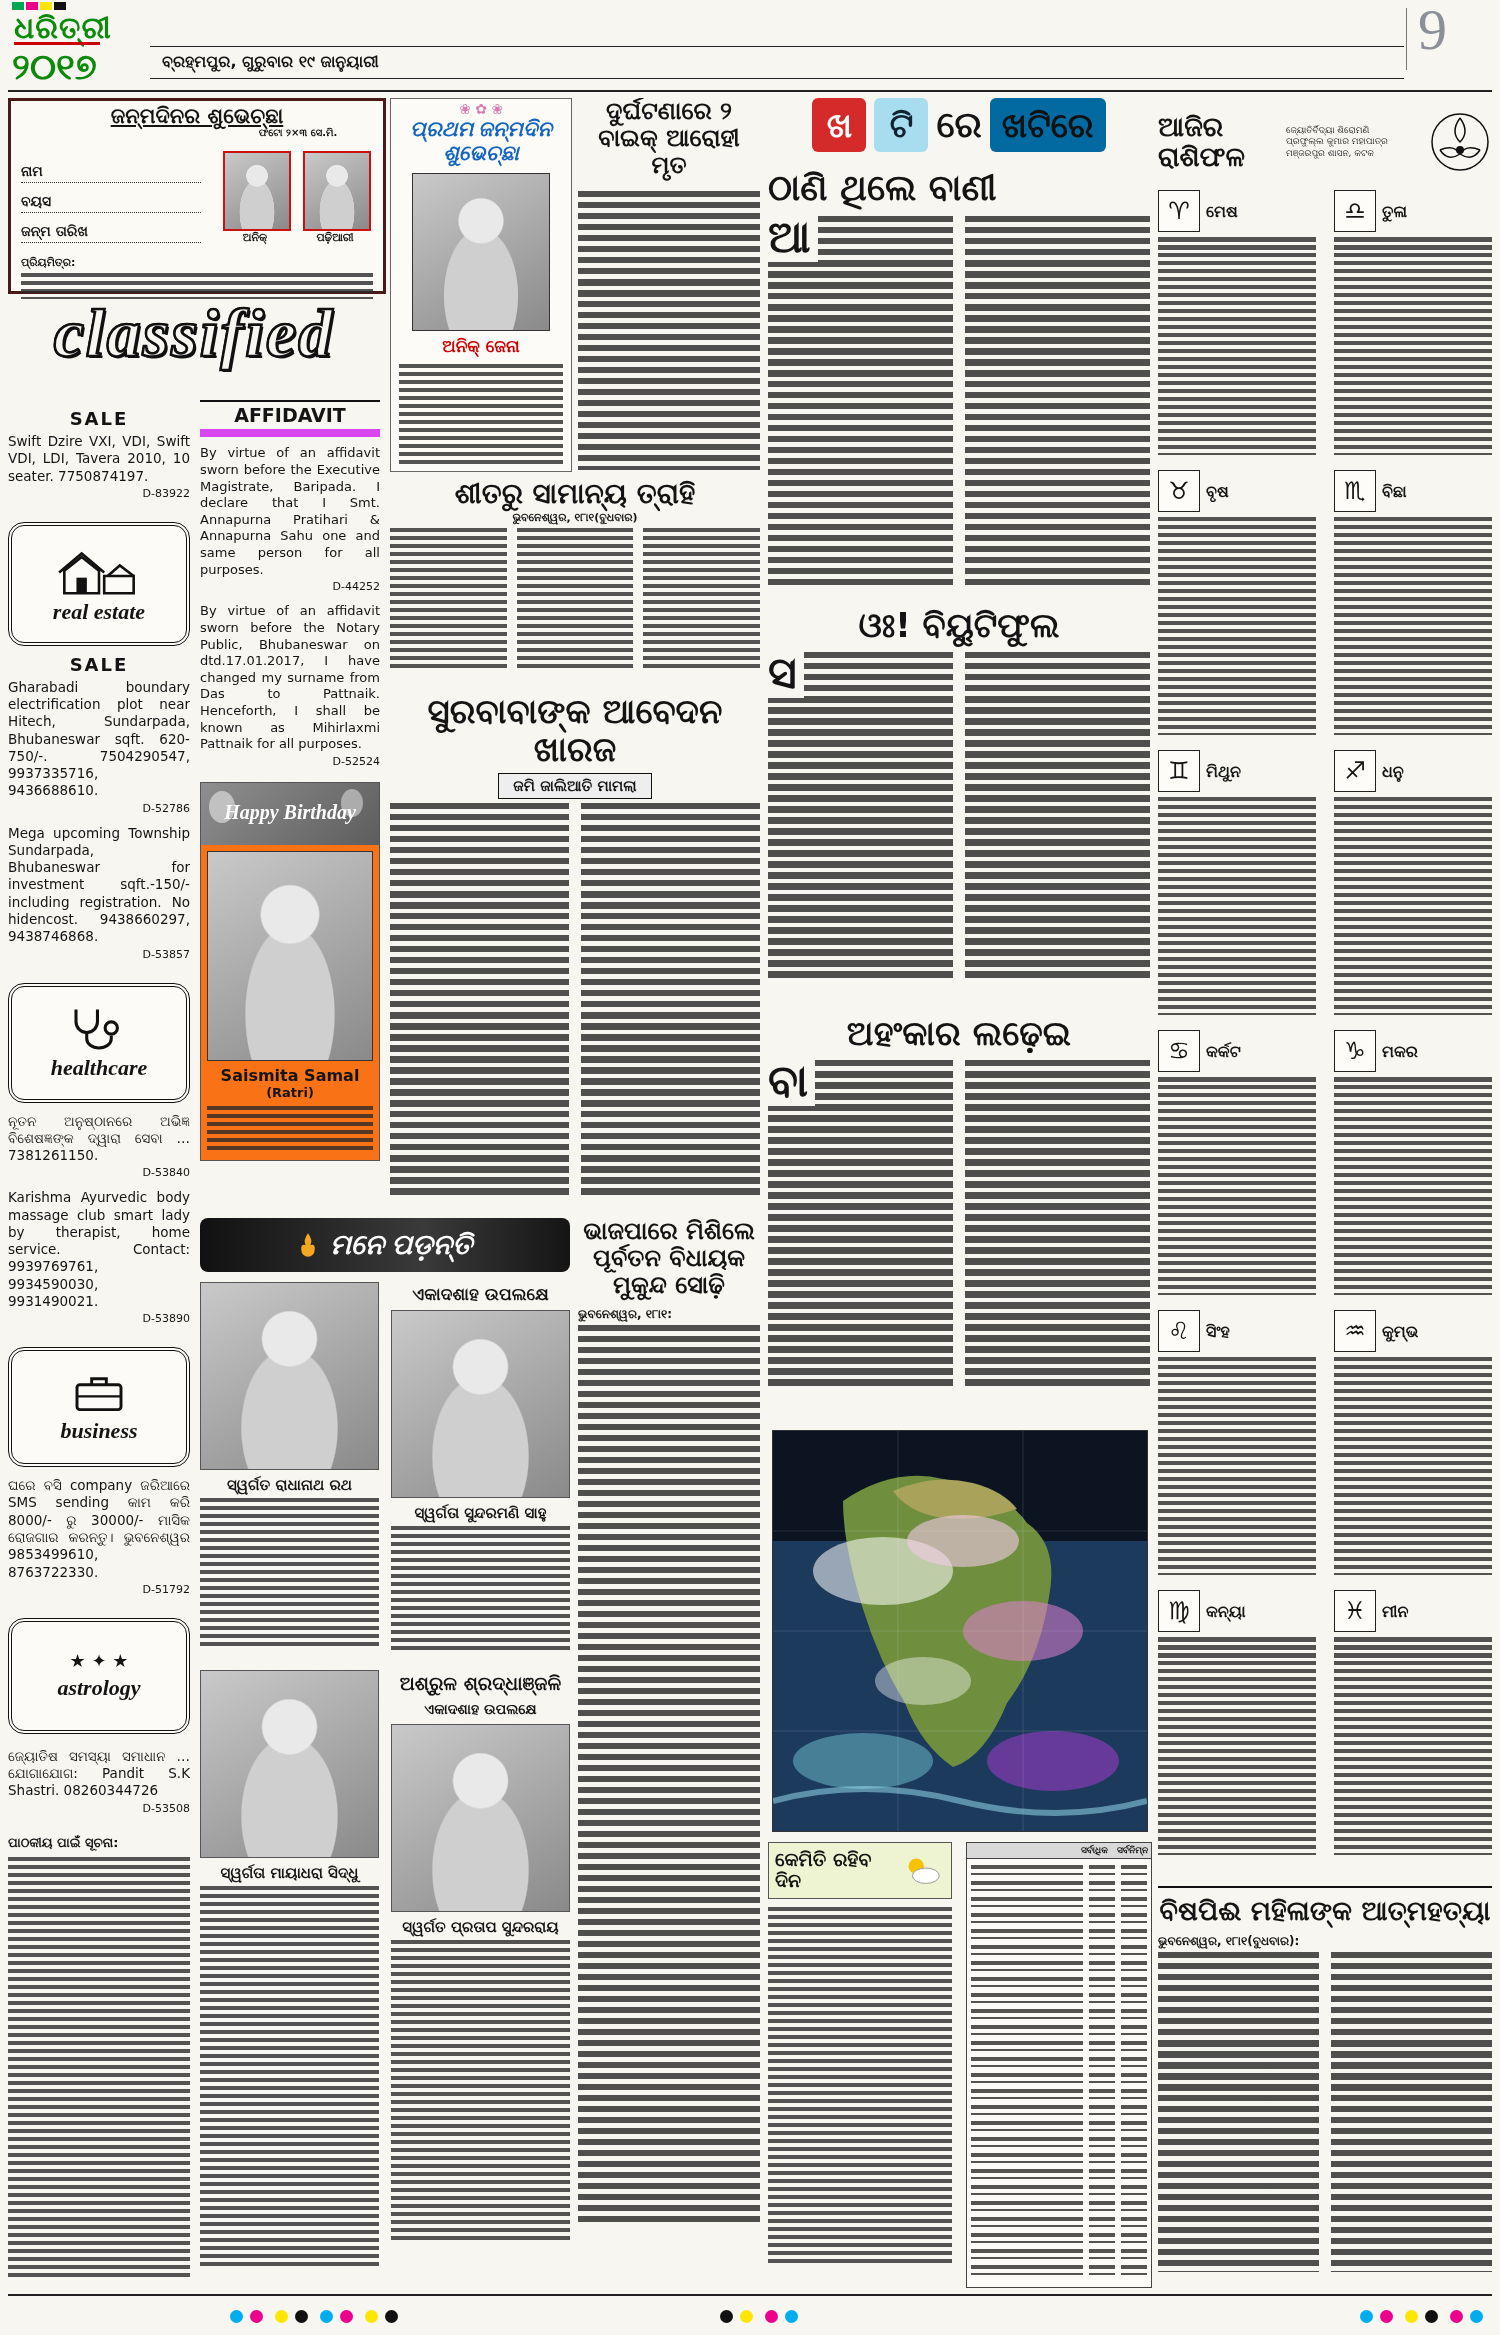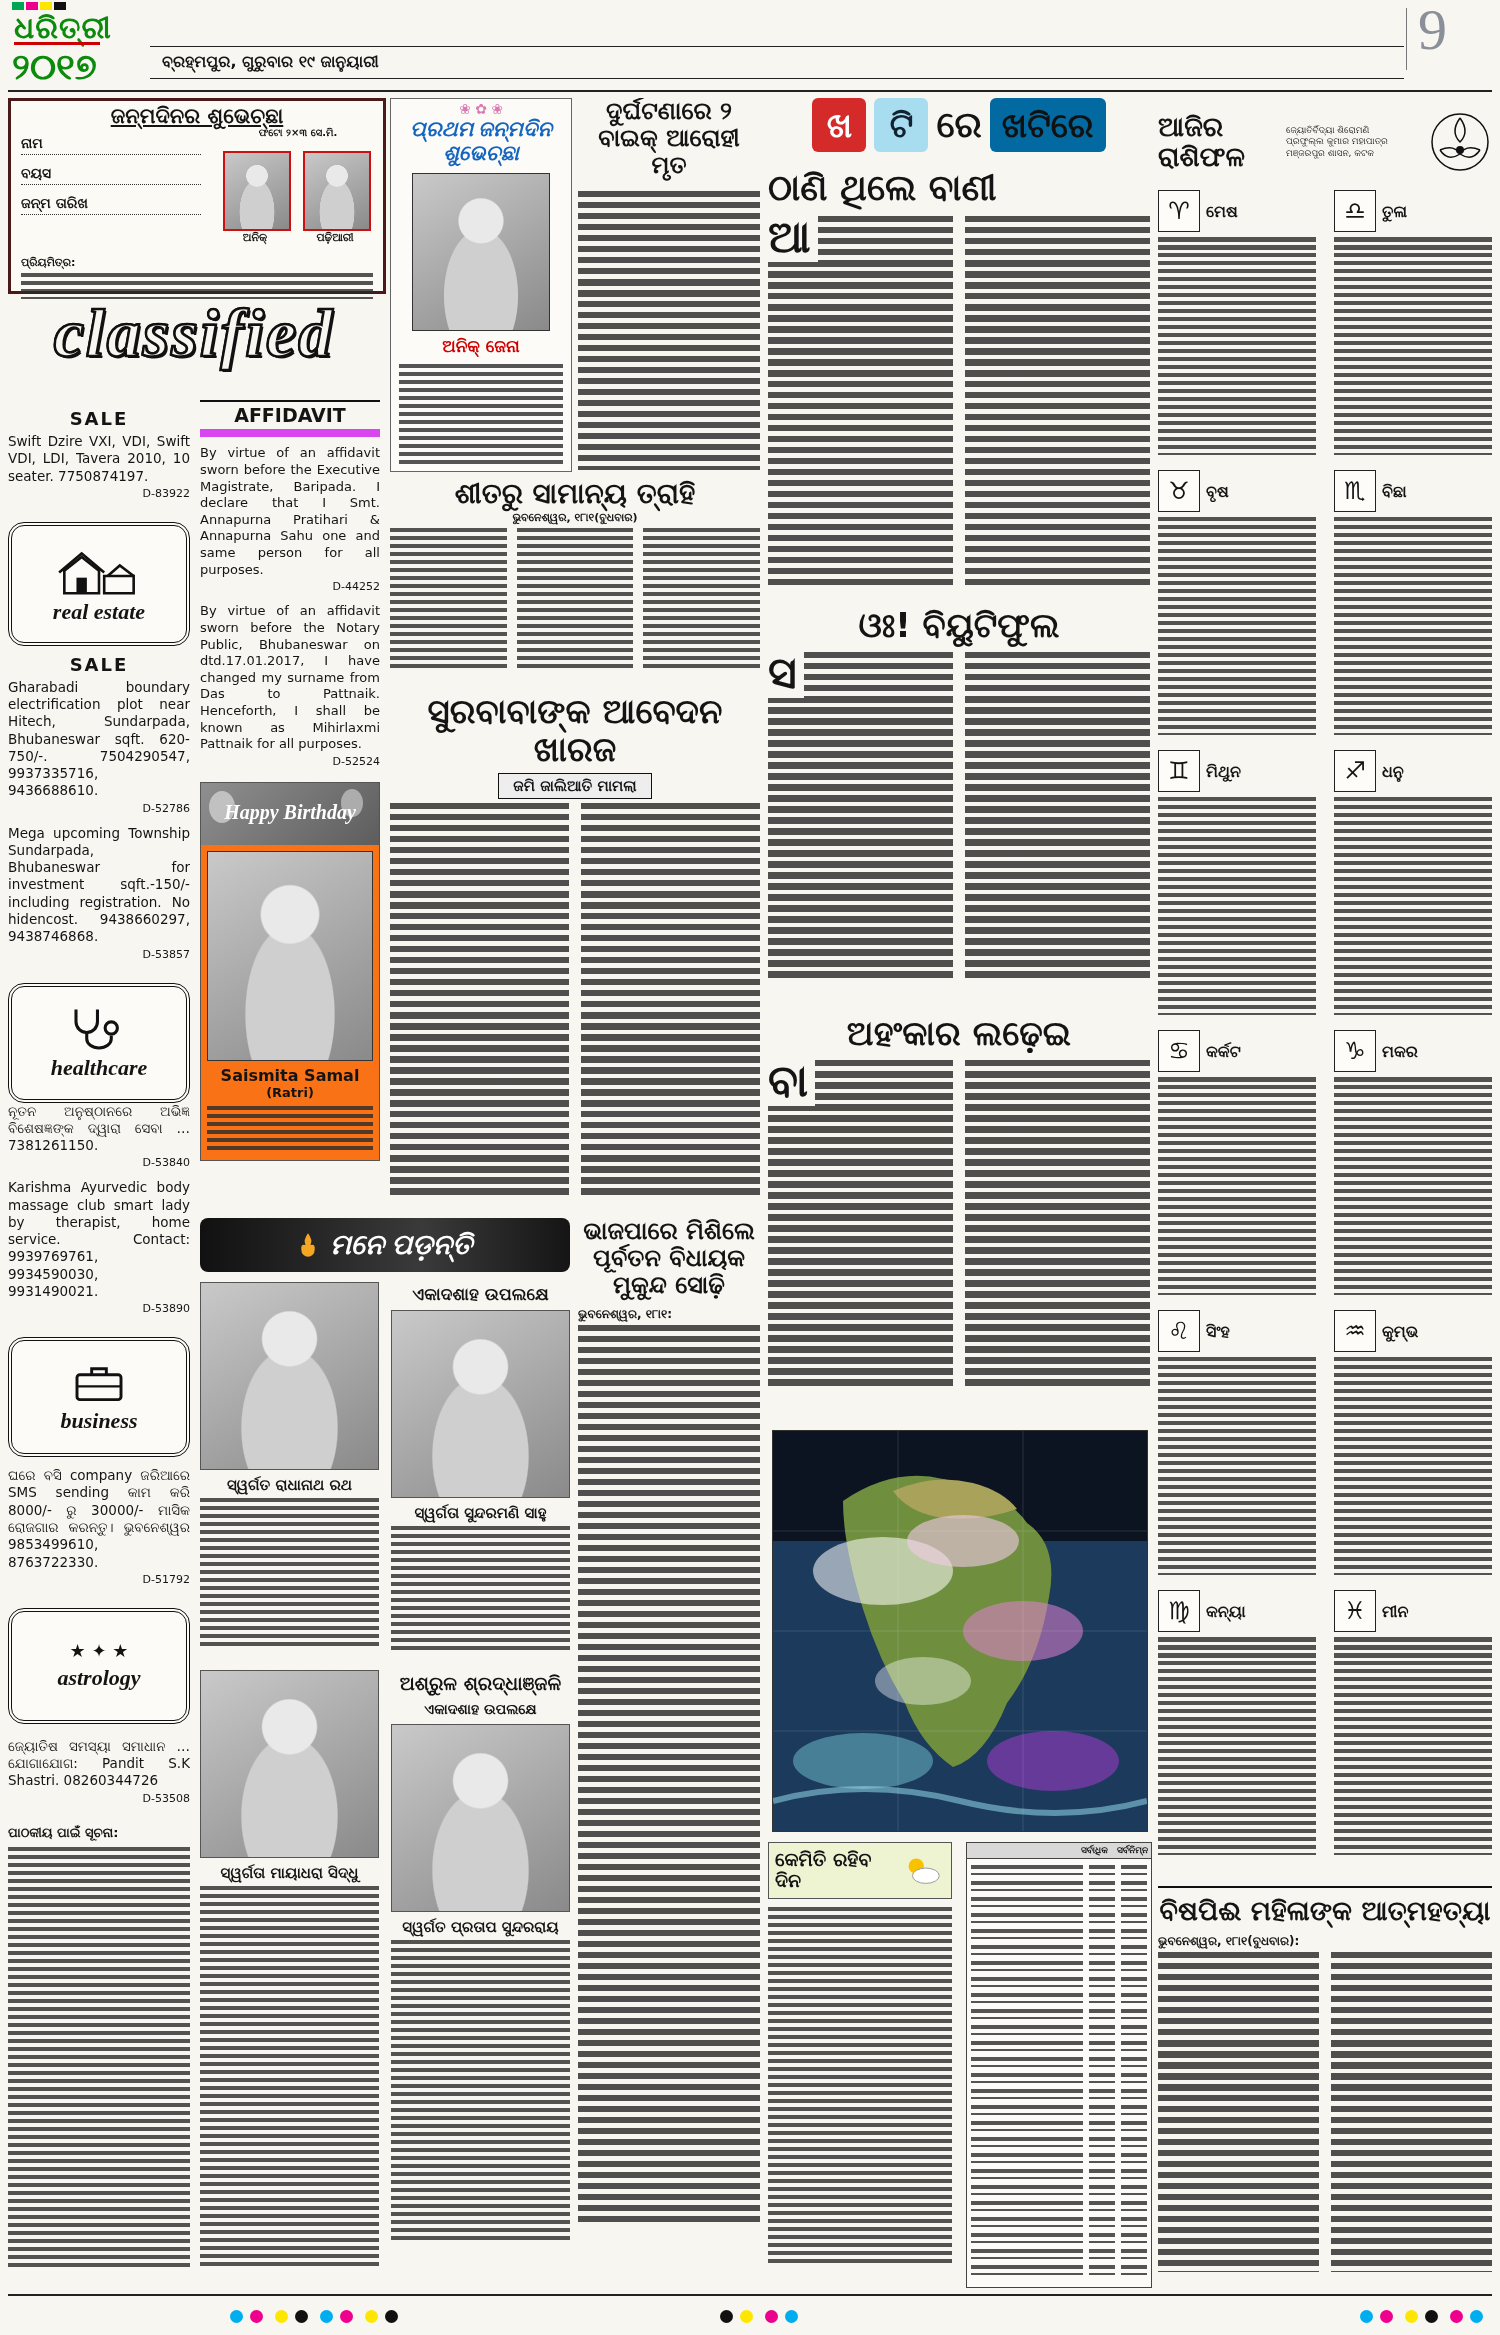--- a/index.html
+++ b/index.html
@@ -65,21 +65,21 @@
   <div class="abs" style="left:12px;top:46px;font-size:36px;font-weight:bold;color:#0b8a0b">୨୦୧୭</div>
   <div class="abs rule" style="left:150px;top:46px;width:1254px;height:1px"></div>
   <div class="abs" style="left:162px;top:52px;font-size:16px;font-weight:bold">ବ୍ରହ୍ମପୁର, ଗୁରୁବାର ୧୯ ଜାନୁୟାରୀ</div>
   <div class="abs rule" style="left:150px;top:78px;width:1254px;height:1px"></div>
   <div class="abs rule" style="left:1406px;top:8px;width:1px;height:62px;background:#777"></div>
   <div class="abs" style="left:1418px;top:-4px;font-size:58px;color:#8a8f98;font-family:'Liberation Serif',serif">9</div>
   <div class="abs rule" style="left:8px;top:90px;width:1484px;height:2px"></div>
 
   <div class="abs" style="left:8px;top:98px;width:372px;height:190px;border:3px solid #4a1a1a;background:#fbfaf5">
     <div class="ctr hl" style="font-size:21px;margin-top:4px;text-decoration:underline">ଜନ୍ମଦିନର ଶୁଭେଚ୍ଛା</div>
-    <div class="abs" style="left:10px;top:28px;width:180px">
+    <div class="abs" style="left:10px;top:56px;width:180px">
       <div style="font-size:14px;font-weight:bold;border-bottom:1.5px dotted #333;padding:6px 0 2px">ନାମ</div>
       <div style="font-size:14px;font-weight:bold;border-bottom:1.5px dotted #333;padding:10px 0 2px">ବୟସ</div>
       <div style="font-size:14px;font-weight:bold;border-bottom:1.5px dotted #333;padding:10px 0 2px">ଜନ୍ମ ତାରିଖ</div>
     </div>
     <div class="abs ctr" style="left:212px;top:26px;width:150px;font-size:10px;font-weight:bold">ଫଟୋ ୨×୩ ସେ.ମି.</div>
     <div class="abs photo red" style="left:212px;top:50px;width:64px;height:76px"></div>
     <div class="abs photo red" style="left:292px;top:50px;width:64px;height:76px"></div>
     <div class="abs ctr" style="left:206px;top:130px;width:76px;font-size:11px;font-weight:bold">ଅନିକ୍</div>
     <div class="abs ctr" style="left:286px;top:130px;width:76px;font-size:11px;font-weight:bold">ପଢ଼ିଆରୀ</div>
     <div class="abs" style="left:10px;top:150px;width:352px">
@@ -115,21 +115,21 @@
     <div class="adref">D-53857</div>
 
     <div class="adbox" style="height:100px;margin-top:22px">
       <svg width="90" height="46" viewBox="0 0 100 60">
         <path d="M20 6 v16 a14 14 0 0 0 28 0 V6" fill="none" stroke="#111" stroke-width="4"></path>
         <path d="M34 36 v8 a16 12 0 0 0 32 0 v-4" fill="none" stroke="#111" stroke-width="4"></path>
         <circle cx="66" cy="30" r="8" fill="none" stroke="#111" stroke-width="4"></circle>
       </svg>
       <span class="script" style="font-size:22px">healthcare</span>
     </div>
-    <div class="adtxt just" style="margin-top:0">ନୂତନ ଅନୁଷ୍ଠାନରେ ଅଭିଜ୍ଞ ବିଶେଷଜ୍ଞଙ୍କ ଦ୍ୱାରା ସେବା … 7381261150.</div>
+    <div class="adtxt just" style="margin-top:10px">ନୂତନ ଅନୁଷ୍ଠାନରେ ଅଭିଜ୍ଞ ବିଶେଷଜ୍ଞଙ୍କ ଦ୍ୱାରା ସେବା … 7381261150.</div>
     <div class="adref">D-53840</div>
     <div class="adtxt just" style="margin-top:10px">Karishma Ayurvedic body massage club smart lady by therapist, home service. Contact: 9939769761, 9934590030, 9931490021.</div>
     <div class="adref">D-53890</div>
 
     <div class="adbox" style="height:100px;margin-top:22px">
       <svg width="90" height="44" viewBox="0 0 100 60">
         <rect x="20" y="20" width="60" height="34" rx="4" fill="none" stroke="#111" stroke-width="4"></rect>
         <path d="M40 20 v-8 h20 v8" fill="none" stroke="#111" stroke-width="4"></path>
         <path d="M20 36 h60" stroke="#111" stroke-width="3"></path>
       </svg>

